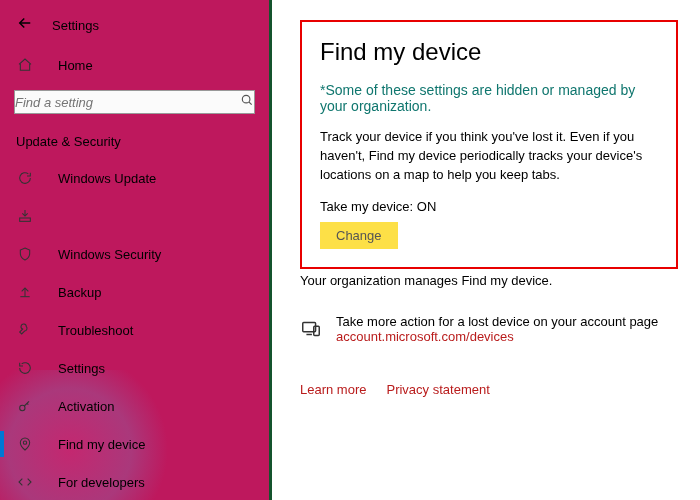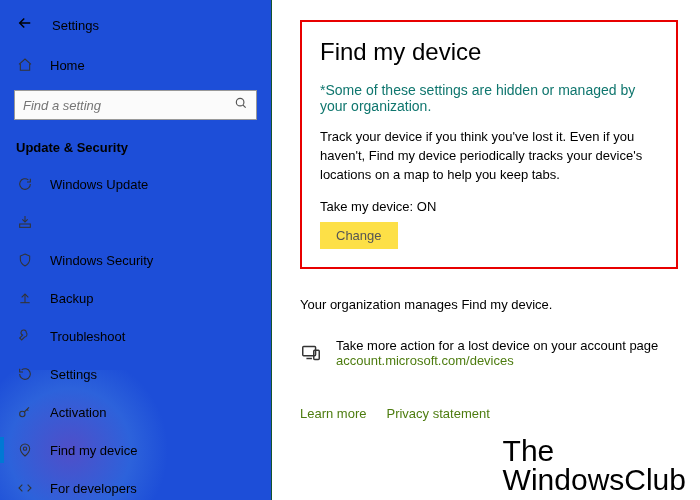--- a/index.html
+++ b/index.html
@@ -1,42 +1,42 @@
 <!DOCTYPE html>
 <html><head>
   <meta charset="utf-8">
   <style>
     * { margin: 0; padding: 0; box-sizing: border-box; font-family: "Segoe UI", Tahoma, sans-serif; }
     body { width: 700px; height: 500px; background: #fff; display: flex; overflow: hidden; }
-    .sidebar { width: 272px; height: 100%; background: #1d4ed8; border-right: 1px solid #14532d; padding: 0; overflow: hidden; position: relative; }
+    .sidebar { width: 272px; height: 100%; background: #be185d; border-right: 3px solid #14532d; padding: 0; overflow: hidden; position: relative; }
     .sidebar-header { display: flex; align-items: center; padding: 14px 16px 10px 16px; gap: 18px; }
     .back-icon, .settings-label { color: #000; }
     .back-icon svg { width: 18px; height: 18px; }
     .settings-label { font-size: 13px; }
-    .sidebar-item { display: flex; align-items: center; gap: 16px; padding: 10px 16px; font-size: 13px; cursor: pointer; position: relative; }
+    .sidebar-item { display: flex; align-items: center; gap: 24px; padding: 10px 16px; font-size: 13px; cursor: pointer; position: relative; }
     .sidebar-item .icon { width: 18px; height: 18px; display: flex; align-items: center; justify-content: center; color: #333; }
     .sidebar-item .icon svg { width: 16px; height: 16px; }
     .sidebar-item.selected::before { content: ""; position: absolute; left: 0; top: 6px; bottom: 6px; width: 4px; background: #0078d4; }
     .search-wrap { padding: 6px 14px 10px 14px; }
-    .search-box { display: flex; align-items: center; border: 1px solid #999; background: #fbfbfb; height: 30px; padding: 0 8px; }
+    .search-box { display: flex; align-items: center; border: 1px solid #999; background: #fbfbfb; height: 24px; padding: 0 0; }
     .search-box input { flex: 1; border: none; outline: none; background: transparent; font-size: 13px; font-style: italic; color: #666; }
     .search-box .search-icon { color: #555; }
-    .section-title { font-weight: 700; font-size: 13px; padding: 10px 16px 10px 16px; }
+    .section-title { font-weight: 400; font-size: 13px; padding: 10px 16px 10px 16px; }
     .main { flex: 1; padding: 20px 22px 0 28px; position: relative; overflow: hidden; }
     .red-box { border: 2px solid #e80000; padding: 16px 18px 18px 18px; }
     .page-title { font-size: 24px; font-weight: 400; margin-bottom: 16px; }
     .warn-text { color: #0f766e; font-size: 14px; margin-bottom: 14px; }
     .desc { font-size: 13px; line-height: 1.45; margin-bottom: 14px; }
     .status-line { font-size: 13px; margin-bottom: 8px; }
     .change-btn { background: #fde047; border: none; color: #555; padding: 6px 16px; font-size: 13px; cursor: not-allowed; }
-    .manage-line { font-size: 13px; margin-top: 28px; }
+    .manage-line { font-size: 13px; margin-top: 4px; }
     .action-row { display: flex; gap: 14px; margin-top: 26px; align-items: center; }
     .action-row .icon { width: 22px; height: 22px; color: #333; display:flex;align-items:center;justify-content:center; }
     .action-text { font-size: 13px; }
-    .action-text a, .link { color: #4d7c0f; text-decoration: none; font-size: 13px; }
+    .action-text a, .link { color: #b91c1c; text-decoration: none; font-size: 13px; }
     .link-block { margin-top: 38px; display: flex; flex-direction: row; gap: 20px; }
     .watermark { position: absolute; right: 14px; bottom: 6px; text-align: left; font-family: Georgia, 'Times New Roman', serif; line-height: 0.95; color: #000; pointer-events: none; }
     .watermark .l1 { font-size: 30px; font-weight: 400; }
     .watermark .l2 { font-size: 30px; font-weight: 400; }
     .glow { position: absolute; left: -40px; bottom: -30px; width: 220px; height: 160px; background: radial-gradient(circle at 50% 50%, rgba(210,80,160,0.28), rgba(100,170,230,0.22) 45%, rgba(255,255,255,0) 72%); pointer-events:none; }
   </style>
 </head>
 <body>
 
 <div class="sidebar">
@@ -182,17 +182,13 @@
       <div>Take more action for a lost device on your account page</div>
       <a href="#">account.microsoft.com/devices</a>
     </div>
   </div>
 
   <div class="link-block">
     <a href="#" class="link">Learn more</a>
     <a href="#" class="link">Privacy statement</a>
   </div>
 
-  <div class="watermark">
-    <div class="l1">The</div>
-    <div class="l2">WindowsClub</div>
-  </div>
 </div>
 
 </body></html>

